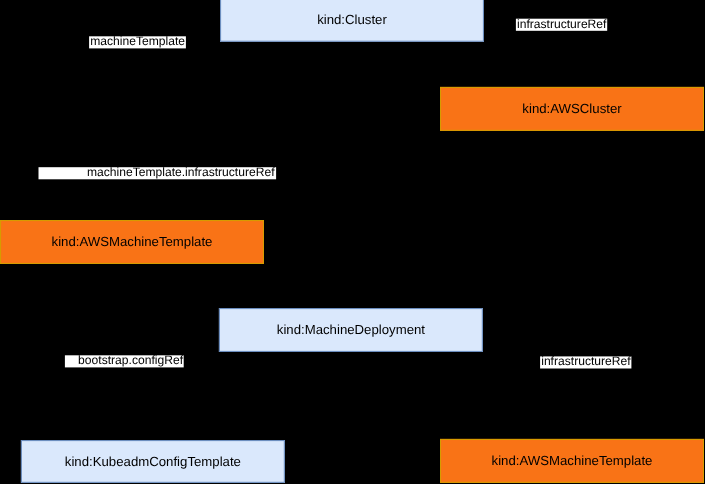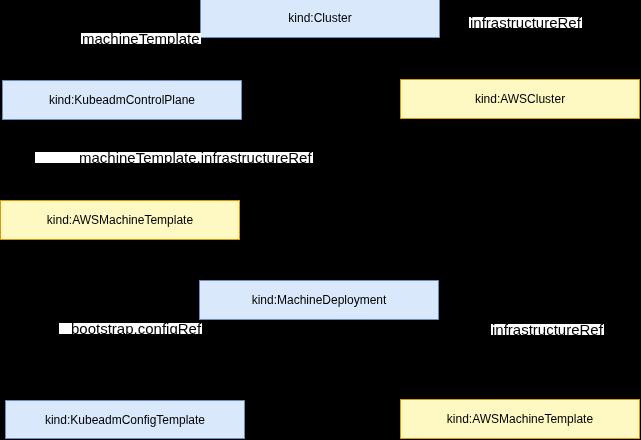--- a/index.html
+++ b/index.html
@@ -23,57 +23,54 @@
     width: 240px;
     height: 40px;
     display: flex;
     align-items: center;
     justify-content: center;
     font-size: 12px;
     color: #000000;
     white-space: nowrap;
   }
   .node.blue   { background: #dae8fc; border: 1px solid #6c8ebf; }
-  .node.orange { background: #fef9c3; border: 1px solid #d79b00; }
+  .node.orange { background: #f97316; border: 1px solid #d79b00; }
 
   .node-cluster            { left: 200px; top: -2px;  }
   .node-kcp                { left: 2px;   top: 80px;  }
   .node-awscluster         { left: 400px; top: 79px;  }
   .node-awsmt-cp           { left: 0px;   top: 200px; }
   .node-md                 { left: 199px; top: 280px; }
-  .node-kct                { left: 5px;   top: 400px; height: 39px; }
+  .node-kct                { left: 19px;   top: 400px; height: 39px; }
   .node-awsmt-workers      { left: 400px; top: 399px; }
 
   .edge-label {
     position: absolute;
     background: #ffffff;
     color: #000000;
-    font-size: 15px;
+    font-size: 11px;
     line-height: 11px;
     padding: 0 1px;
     white-space: nowrap;
   }
   .el-controlplaneref      { left: 81px;  top: 33px;  }
   .el-infraref-top         { left: 469px; top: 17px;  }
   .el-machinetemplate      { left: 35px;  top: 152px; padding-left: 44px; }
   .el-bootstrapconfigref   { left: 59px;  top: 323px; padding-left: 12px; }
   .el-infraref-bottom      { left: 491px; top: 324px; }
 </style>
 </head>
 <body>
 
 <div class="canvas">
 
   <div class="node blue node-cluster">
     <span>kind:Cluster</span>
   </div>
 
-  <div class="node blue node-kcp">
-    <span>kind:KubeadmControlPlane</span>
-  </div>
 
   <div class="node orange node-awscluster">
     <span>kind:AWSCluster</span>
   </div>
 
   <div class="node orange node-awsmt-cp">
     <span>kind:AWSMachineTemplate</span>
   </div>
 
   <div class="node blue node-md">

